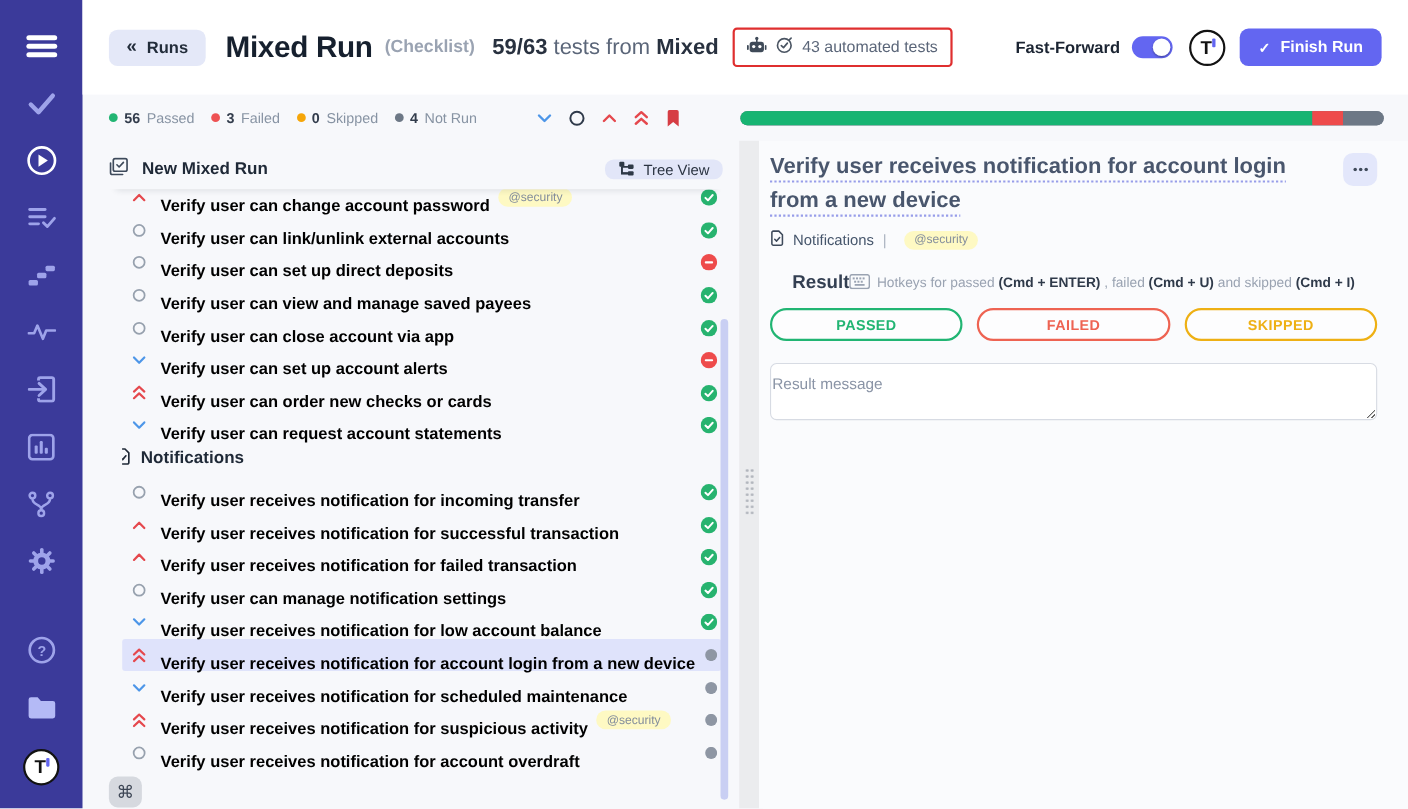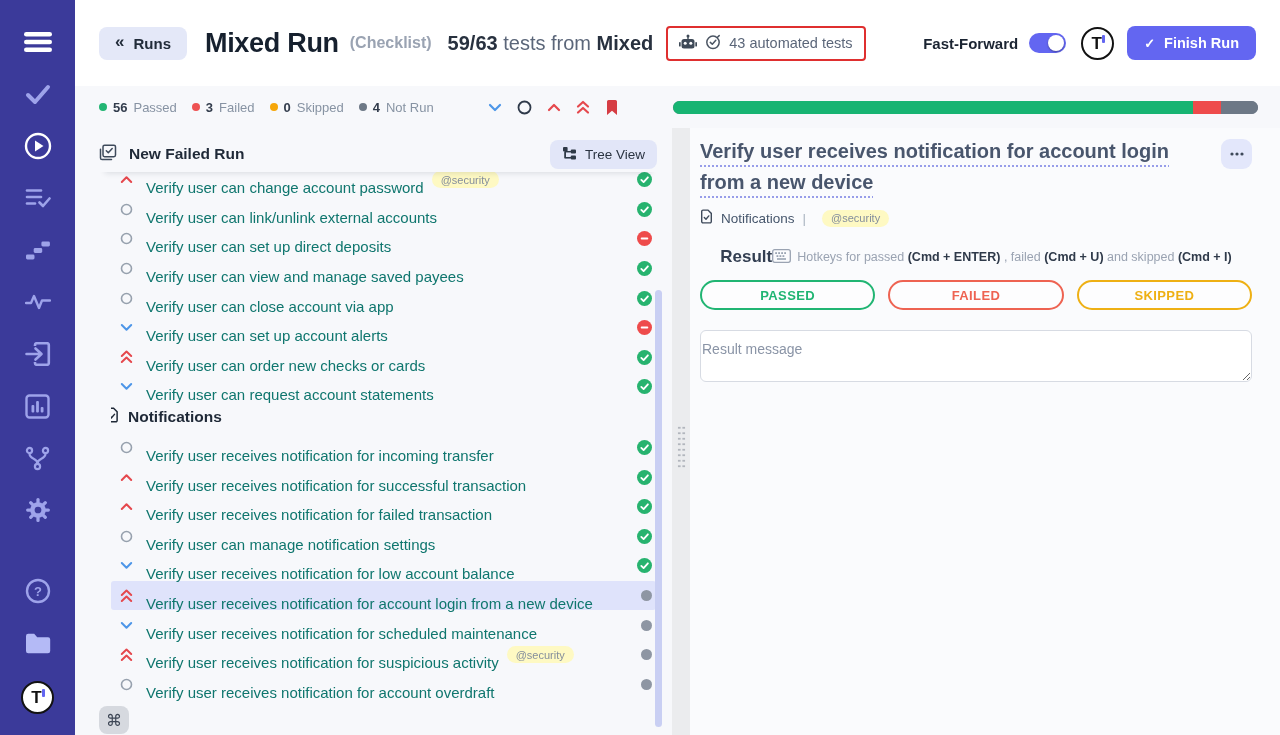--- a/index.html
+++ b/index.html
@@ -46,28 +46,28 @@
   .fbtn { background:none; border:none; display:flex; align-items:center; }
   .progress { flex:1; height:13px; border-radius:7px; overflow:hidden; display:flex; margin:0 22px 0 54px; background:#6d7886; }
   .progress .seg { height:100%; }
 
   
   .content { flex:1; display:flex; min-height:0; }
 
   .list-panel { width:597px; position:relative; flex-shrink:0; display:flex; flex-direction:column; }
   .list-header { margin:8px 15px 0 24px; height:36px; display:flex; align-items:center; gap:12px; position:relative; z-index:2; box-shadow:0 7px 6px -6px rgba(30,40,60,.14); background:#f7f8fb; }
   .list-title { font-size:15.5px; font-weight:600; color:#1f2937; }
-  .treeview-btn { margin-left:auto; display:flex; align-items:center; gap:8px; height:29px; padding:0 12px; border:none; border-radius:8px; background:#e2e6f8; color:#2b3442; font-size:13.5px; font-weight:500; }
+  .treeview-btn { margin-left:auto; display:flex; align-items:center; gap:8px; height:18px; padding:0 12px; border:none; border-radius:8px; background:#e2e6f8; color:#2b3442; font-size:13.5px; font-weight:500; }
 
   .list-scroll { margin:0 16px 0 36px; overflow:hidden; flex:1; }
   .list-scroll > :first-child { margin-top:-7px; }
   .row { height:29.6px; display:flex; align-items:center; padding:0 4px 0 8px; border-radius:3px; }
   .row.hl { background:#dfe3fb; }
   .row .pri { width:14px; display:flex; justify-content:center; flex-shrink:0; }
-  .row .txt { margin-left:13px; font-size:15px; font-weight:400; color:#0f766e; white-space:nowrap;margin-top:16px; }
+  .row .txt { margin-left:13px; font-size:15px; font-weight:700; color:#000000; white-space:nowrap;margin-top:16px; }
   .pill { margin-left:8px; font-size:11px; padding:2.5px 9px; background:#fef9c3; color:#848e9c; border-radius:10px; white-space:nowrap; }
   .row .st { margin-left:auto; display:flex; align-items:center; }
   .sect { height:31px; display:flex; align-items:center; gap:9px; margin-left:-6px; }
   .sect span { font-size:15.5px; font-weight:600; color:#1f2937; }
 
   .cmd-btn { position:absolute; left:24px; bottom:1px; width:30px; height:28px; border:none; border-radius:8px; background:#d6d9df; color:#3d4655; font-size:16px; z-index:3; }
   .scroll-thumb { position:absolute; right:10px; top:162px; bottom:8px; width:7px; border-radius:4px; background:#c9cff3; }
 
   .divider { width:18px; background:#ebecee; flex-shrink:0; display:flex; justify-content:center; align-items:flex-start; padding-top:297px; cursor:col-resize; }
   .grip { width:9px; height:44px; background-image:radial-gradient(circle, #b2b6bd 1.1px, transparent 1.35px); background-size:4.5px 5.5px; }
@@ -297,21 +297,21 @@
 
     <div class="content">
 
       <section class="list-panel">
         <div class="list-header">
           <span><svg width="18" height="17" viewBox="0 0 18 17" fill="none" stroke="#3e4a5b" stroke-width="1.5">
                 <rect x="4" y="1.2" width="12.5" height="11.5" rx="1.6"></rect>
                 <path d="M1.5 5.2 V14 a1.6 1.6 0 0 0 1.6 1.6 H12.5" stroke-linecap="round"></path>
                 <path d="M7.3 6.8 L9.3 8.8 L13.2 4.6" stroke-linecap="round" stroke-linejoin="round"></path>
               </svg></span>
-          <span class="list-title">New Failed Run</span>
+          <span class="list-title">New Mixed Run</span>
           <button class="treeview-btn">
             <span><svg width="15" height="14" viewBox="0 0 15 14">
                   <g fill="#2e3947">
                     <rect x="1" y="1" width="4.6" height="4.6" rx="1"></rect>
                     <rect x="8.8" y="3.6" width="5.2" height="4" rx="1"></rect>
                     <rect x="8.8" y="9.6" width="5.2" height="4" rx="1"></rect>
                   </g>
                   <path d="M3.3 5.6 V11.6 H8.8 M3.3 5.6 M3.3 5.6 V5.6 M3.3 5.6 L3.3 5.6 M3.3 5.6 H3.3 M3.3 5.6 M3.3 5.6 L3.3 5.6 M3.3 5.6 V5.6 M3.3 5.6 M3.3 5.6" fill="none" stroke="#2e3947" stroke-width="1.4"></path>
                   <path d="M3.3 5.6 V11.6 H8.8 M3.3 5.6 V5.6 H8.8" fill="none" stroke="#2e3947" stroke-width="1.4"></path>
                   <path d="M3.3 5.6 V5.6 M3.3 5.6 V5.6" fill="none"></path>

